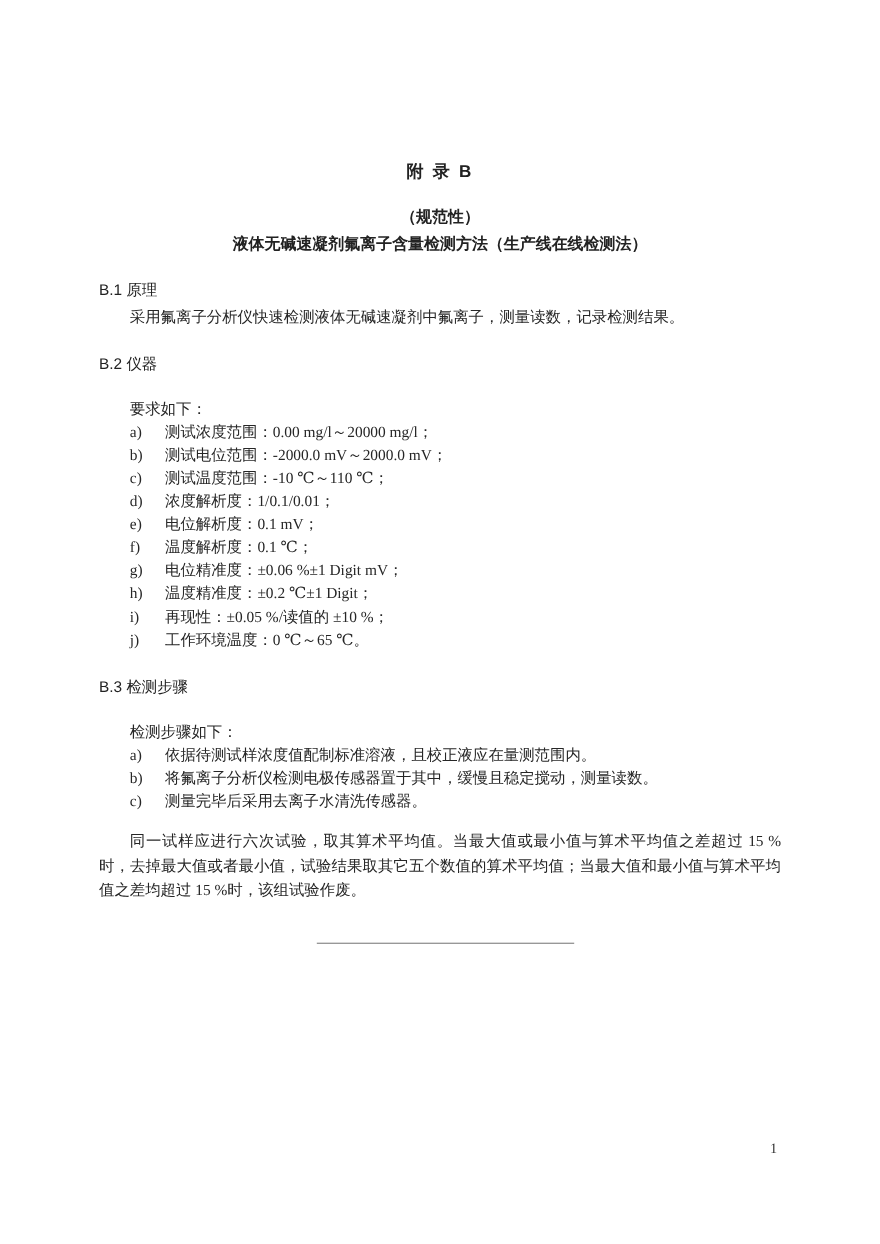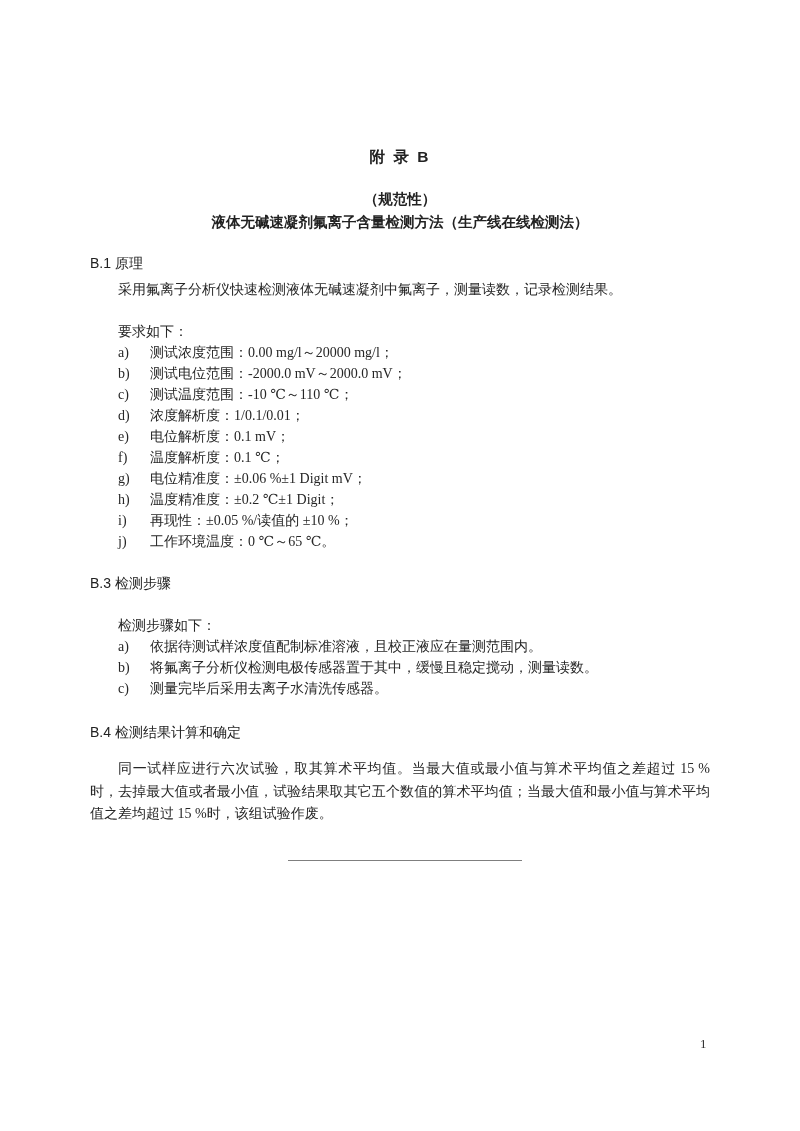--- a/index.html
+++ b/index.html
@@ -28,21 +28,21 @@
     font-family: "Liberation Sans", "DejaVu Sans", sans-serif;
     font-weight: bold;
     font-size: 15.5px;
     letter-spacing: 2px;
     color: #222222;
   }
   .doc-normative {
     margin: 20px 0 0 0;
     line-height: 22px;
     text-align: center;
-    font-family: Liberation Sans, sans-serif;
+    font-family: Liberation Mono, monospace;
     font-weight: bold;
     font-size: 14.5px;
     color: #222222;
   }
   .doc-subtitle {
     margin: 1px 0 0 0;
     line-height: 22px;
     text-align: center;
     font-family: "Liberation Sans", "DejaVu Sans", sans-serif;
     font-weight: bold;
@@ -113,20 +113,21 @@
 <div class="page">
   <div class="content">
 
     <div class="doc-title">附 录 B</div>
     <div class="doc-normative">（规范性）</div>
     <div class="doc-subtitle">液体无碱速凝剂氟离子含量检测方法（生产线在线检测法）</div>
 
     <div class="sec-heading h-b1">B.1 原理</div>
     <div class="body-para p-b1">采用氟离子分析仪快速检测液体无碱速凝剂中氟离子，测量读数，记录检测结果。</div>
 
+    <div class="sec-heading h-b2">B.2 仪器</div>
     <div class="intro-line">要求如下：</div>
     <div class="item-list">
       <div class="item-row">
         <span class="item-label">a)</span>
         <span class="item-text">测试浓度范围：0.00 mg/l～20000 mg/l；</span>
       </div>
       <div class="item-row">
         <span class="item-label">b)</span>
         <span class="item-text">测试电位范围：-2000.0 mV～2000.0 mV；</span>
       </div>
@@ -174,20 +175,19 @@
       <div class="item-row">
         <span class="item-label">b)</span>
         <span class="item-text">将氟离子分析仪检测电极传感器置于其中，缓慢且稳定搅动，测量读数。</span>
       </div>
       <div class="item-row">
         <span class="item-label">c)</span>
         <span class="item-text">测量完毕后采用去离子水清洗传感器。</span>
       </div>
     </div>
 
-    <div class="sec-heading h-b4">B.4 检测结果计算和确定</div>
     <div class="body-para p-b4">同一试样应进行六次试验，取其算术平均值。当最大值或最小值与算术平均值之差超过 15 %时，去掉最大值或者最小值，试验结果取其它五个数值的算术平均值；当最大值和最小值与算术平均值之差均超过 15 %时，该组试验作废。</div>
 
     <hr class="footer-divider">
   </div>
 
   <div class="page-number">1</div>
 </div>
 
 </body></html>

